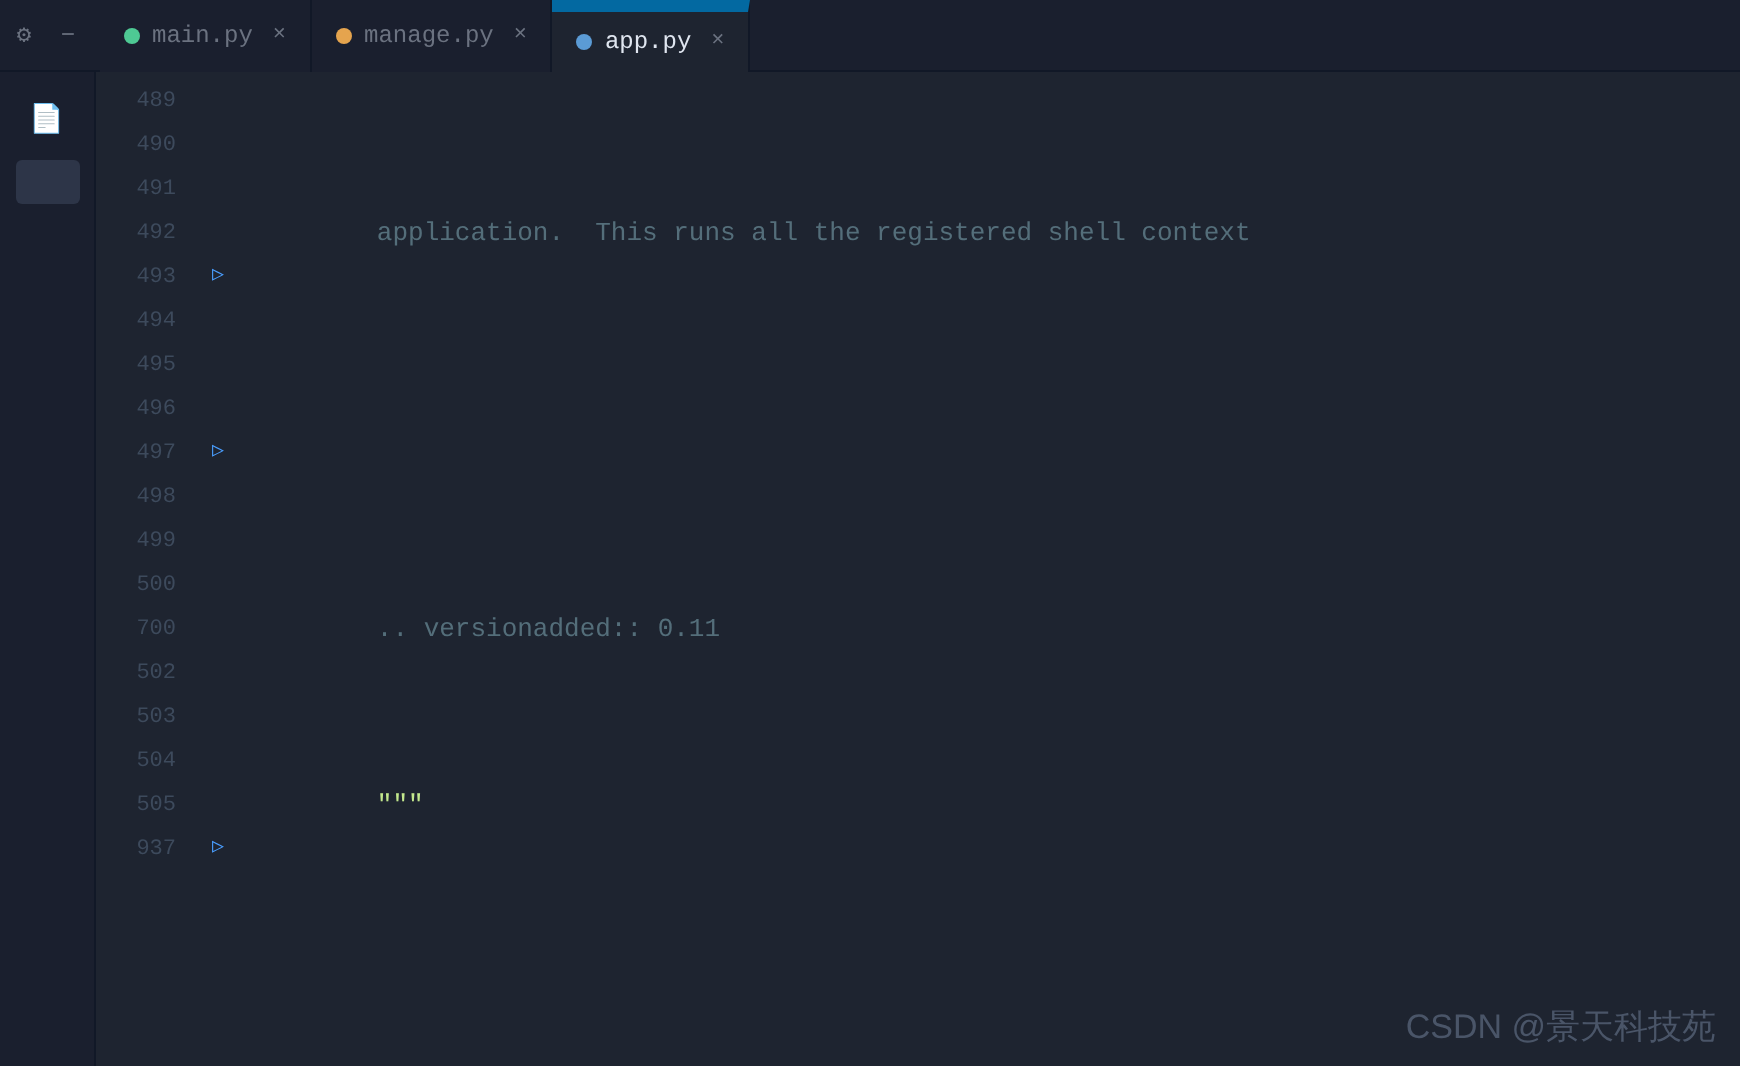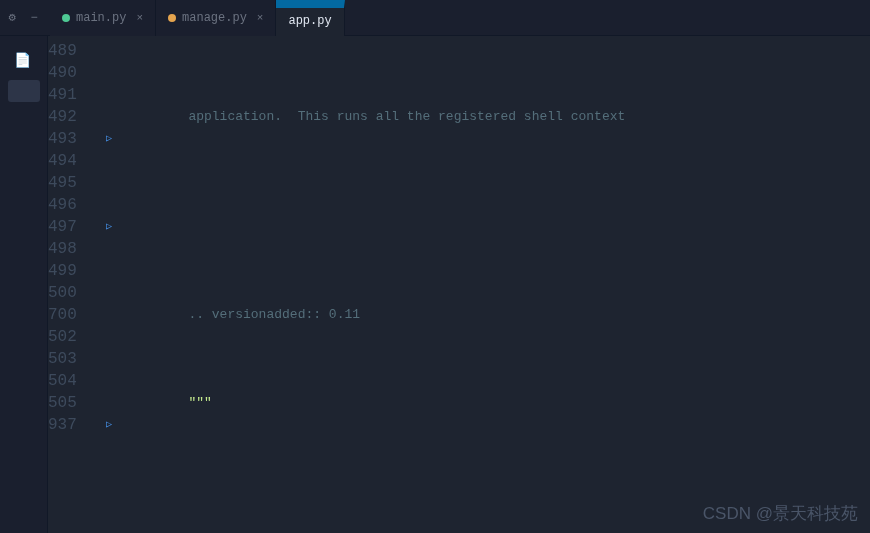--- a/index.html
+++ b/index.html
@@ -54,22 +54,21 @@
       font-size: 12px;
       cursor: pointer;
       border-right: 1px solid #111827;
       gap: 6px;
       white-space: nowrap;
     }
 
     .tab.active {
       background: #1e2430;
       color: #e0e6f0;
-      border-top: 8px solid #0369a1;
-      flex-direction: column;
+      border-top: 6px solid #0369a1;
     }
 
     .tab-dot {
       width: 8px;
       height: 8px;
       border-radius: 50%;
     }
 
     .tab-dot.green { background: #4ec994; }
     .tab-dot.orange { background: #e5a44e; }
@@ -131,24 +130,25 @@
       overflow: hidden;
       display: flex;
       padding: 0;
       background: #1e2430;
     }
 
     
     .line-numbers {
       width: 52px;
       flex-shrink: 0;
+      text-align: right;
       padding-right: 12px;
       padding-top: 4px;
       color: #3d4a5c;
-      font-size: 16px;
+      font-size: 11px;
       line-height: 22px;
       user-select: none;
       background: #1e2430;
     }
 
     
     .gutter {
       width: 18px;
       flex-shrink: 0;
       background: #1e2430;

